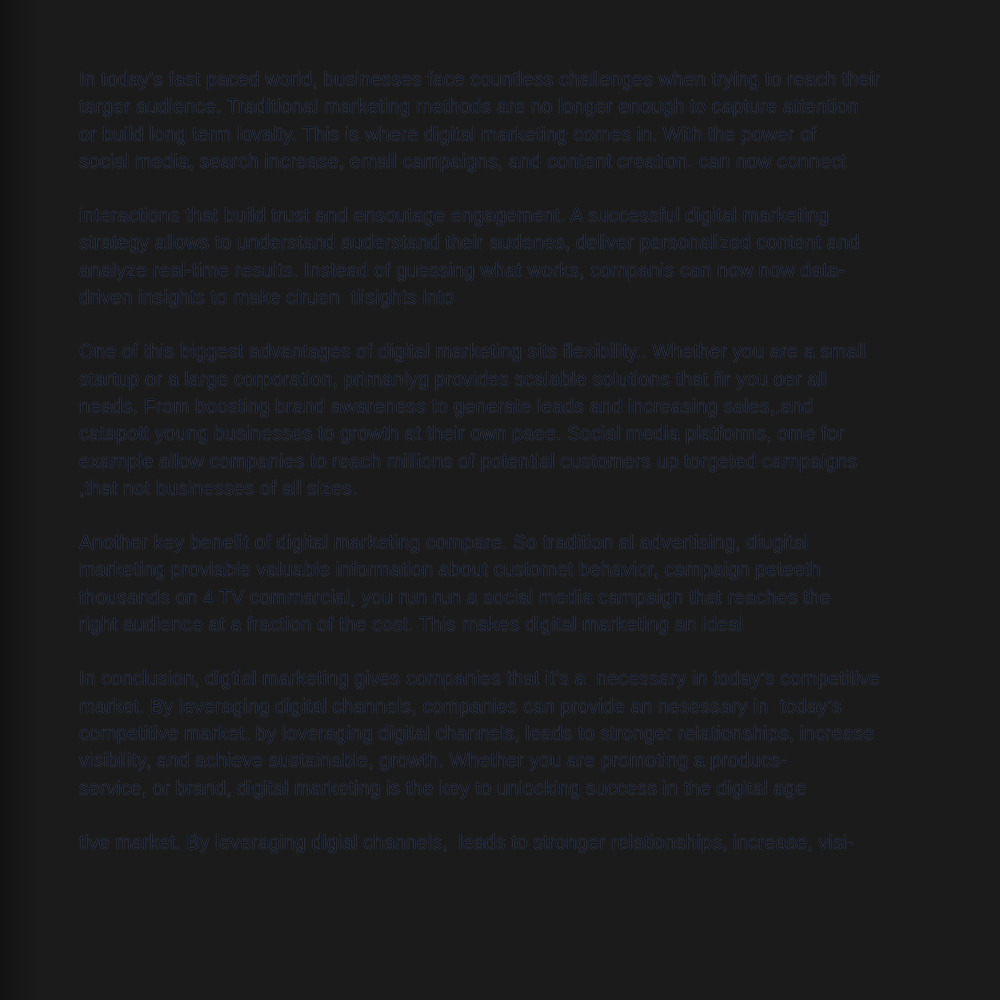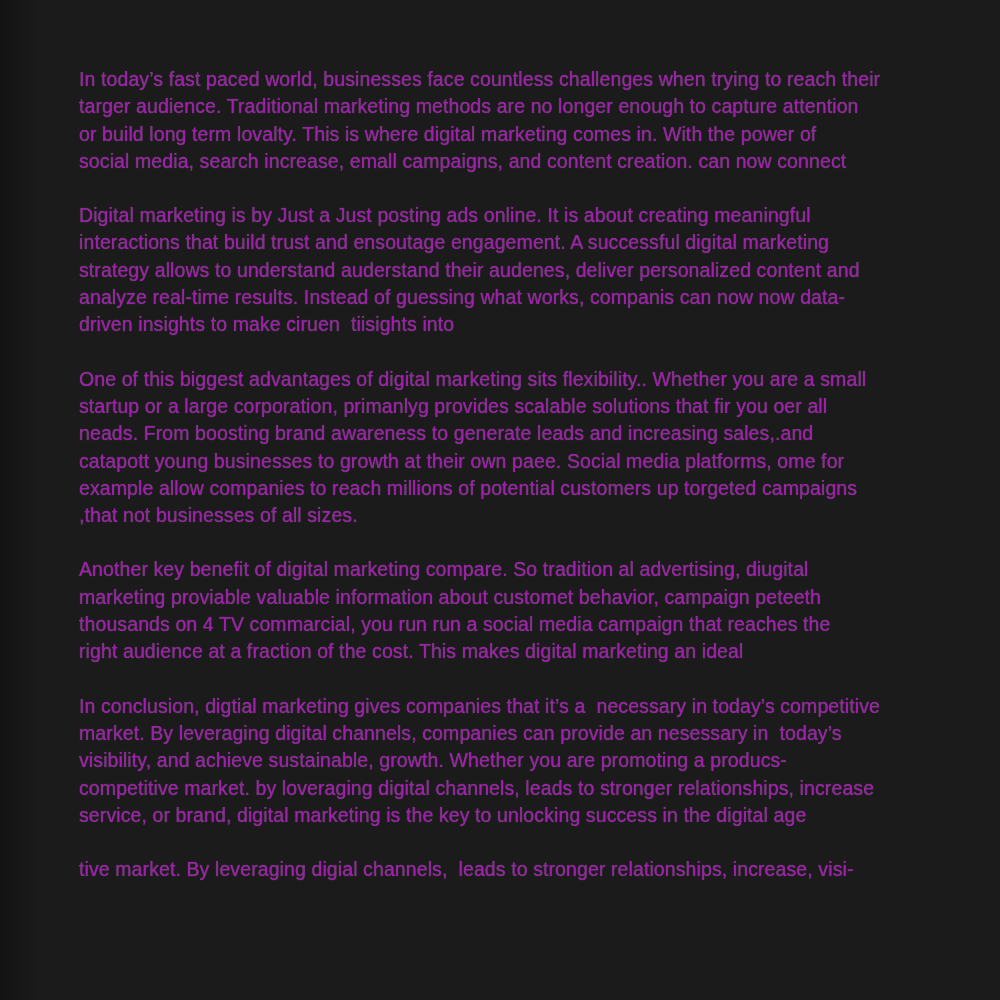--- a/index.html
+++ b/index.html
@@ -20,40 +20,39 @@
     width: 860px;
   }
   .para {
     margin: 0 0 27px 0;
     padding: 0;
   }
   .line {
     font-family: "Liberation Sans", sans-serif;
     font-size: 19.5px;
     line-height: 27.3px;
-    color: #a21caf;
+    color: #0f172a;
     white-space: pre;
     letter-spacing: 0.1px;
     text-shadow: 0 0 1px rgba(235, 235, 235, 0.35);
   }
 </style>
 </head>
 <body>
 
 <div class="doc">
 
   <p class="para">
     <span class="line" style="display:block">In today’s fast paced world, businesses face countless challenges when trying to reach their</span>
     <span class="line" style="display:block">targer audience. Traditional marketing methods are no longer enough to capture attention</span>
     <span class="line" style="display:block">or build long term lovalty. This is where digital marketing comes in. With the power of</span>
     <span class="line" style="display:block">social media, search increase, emall campaigns, and content creation. can now connect</span>
   </p>
 
   <p class="para">
-    <span class="line" style="display:block">Digital marketing is by Just a Just posting ads online. It is about creating meaningful</span>
     <span class="line" style="display:block">interactions that build trust and ensoutage engagement. A successful digital marketing</span>
     <span class="line" style="display:block">strategy allows to understand auderstand their audenes, deliver personalized content and</span>
     <span class="line" style="display:block">analyze real-time results. Instead of guessing what works, companis can now now data-</span>
     <span class="line" style="display:block">driven insights to make ciruen  tiisights into</span>
   </p>
 
   <p class="para">
     <span class="line" style="display:block">One of this biggest advantages of digital marketing sits flexibility.. Whether you are a small</span>
     <span class="line" style="display:block">startup or a large corporation, primanlyg provides scalable solutions that fir you oer all</span>
     <span class="line" style="display:block">neads. From boosting brand awareness to generate leads and increasing sales,.and</span>
@@ -65,22 +64,22 @@
   <p class="para">
     <span class="line" style="display:block">Another key benefit of digital marketing compare. So tradition al advertising, diugital</span>
     <span class="line" style="display:block">marketing proviable valuable information about customet behavior, campaign peteeth</span>
     <span class="line" style="display:block">thousands on 4 TV commarcial, you run run a social media campaign that reaches the</span>
     <span class="line" style="display:block">right audience at a fraction of the cost. This makes digital marketing an ideal</span>
   </p>
 
   <p class="para">
     <span class="line" style="display:block">In conclusion, digtial marketing gives companies that it’s a  necessary in today’s competitive</span>
     <span class="line" style="display:block">market. By leveraging digital channels, companies can provide an nesessary in  today’s</span>
+    <span class="line" style="display:block">competitive market. by loveraging digital channels, leads to stronger relationships, increase</span>
     <span class="line" style="display:block">visibility, and achieve sustainable, growth. Whether you are promoting a producs-</span>
-    <span class="line" style="display:block">competitive market. by loveraging digital channels, leads to stronger relationships, increase</span>
     <span class="line" style="display:block">service, or brand, digital marketing is the key to unlocking success in the digital age</span>
   </p>
 
   <p class="para">
     <span class="line" style="display:block">tive market. By leveraging digial channels,  leads to stronger relationships, increase, visi-</span>
   </p>
 
 </div>
 
 </body></html>

